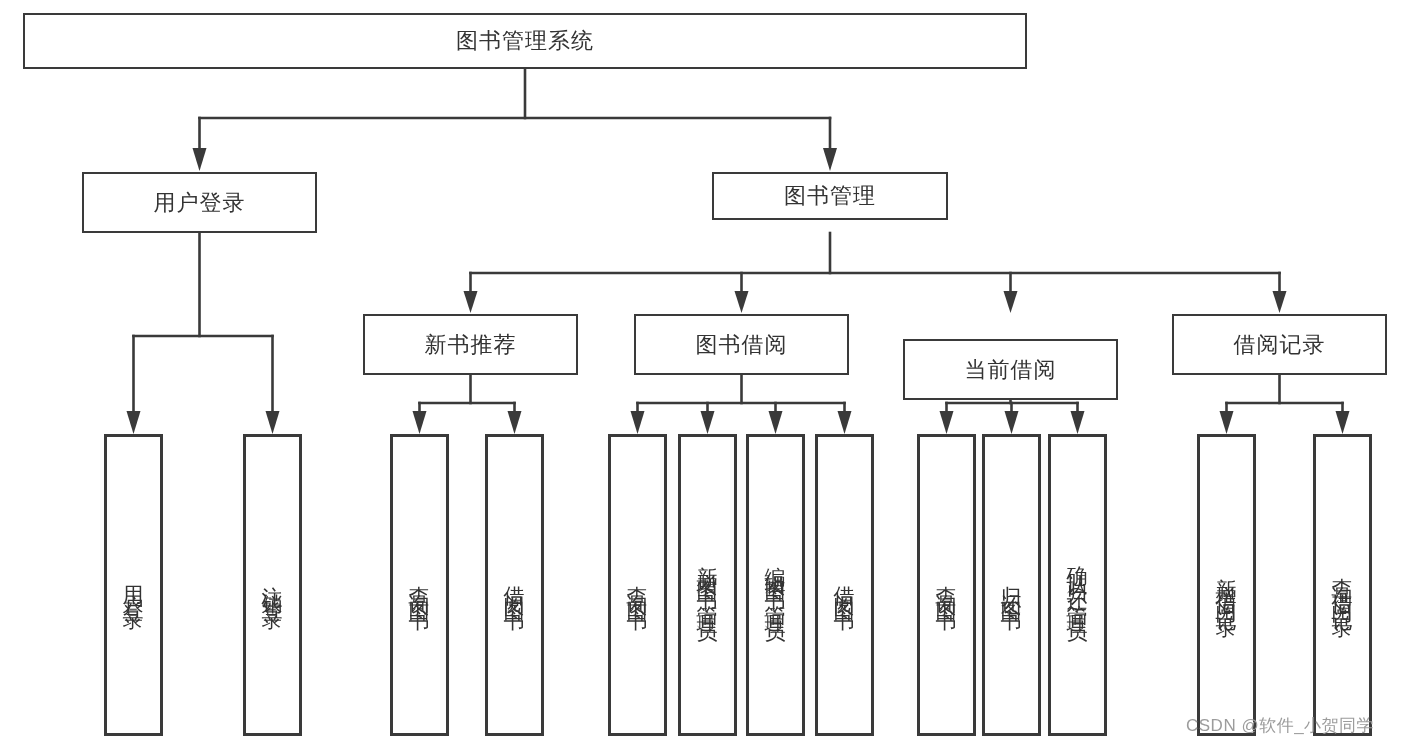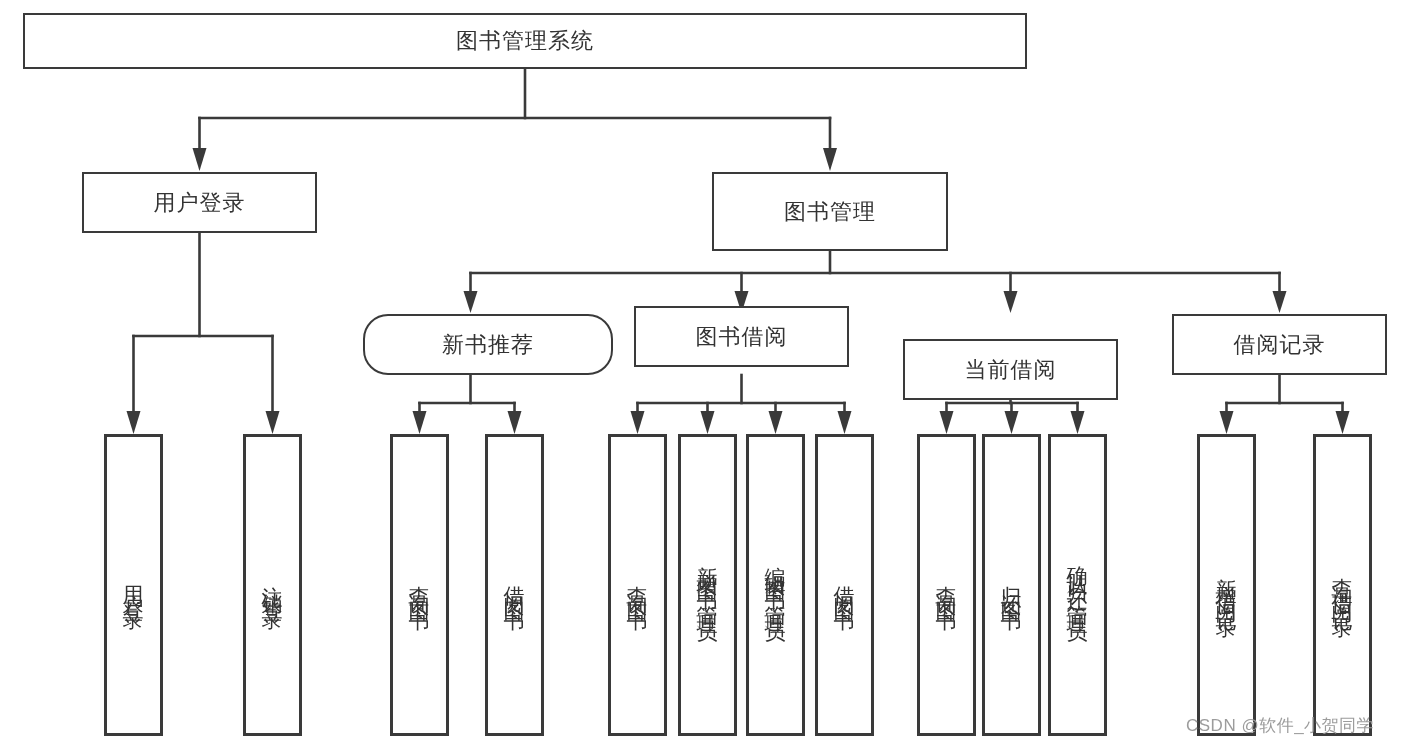--- a/index.html
+++ b/index.html
@@ -120,28 +120,28 @@
     <polygon points="1335.5,411 1349.5,411 1342.5,434"></polygon>
   </svg>
 
   <div class="node" style="left:23px;top:13px;width:1004px;height:56px;">
     <span>图书管理系统</span>
   </div>
 
   <div class="node" style="left:82px;top:172px;width:235px;height:61px;">
     <span>用户登录</span>
   </div>
-  <div class="node" style="left:712px;top:172px;width:236px;height:79px;">
+  <div class="node" style="left:712px;top:172px;width:236px;height:48px;">
     <span>图书管理</span>
   </div>
 
-  <div class="node" style="left:363px;top:314px;width:250px;height:61px;border-radius:25px;">
+  <div class="node" style="left:363px;top:314px;width:215px;height:61px;">
     <span>新书推荐</span>
   </div>
-  <div class="node" style="left:634px;top:306px;width:215px;height:61px;">
+  <div class="node" style="left:634px;top:314px;width:215px;height:61px;">
     <span>图书借阅</span>
   </div>
   <div class="node" style="left:903px;top:314px;width:215px;height:61px;margin-top:25px;">
     <span>当前借阅</span>
   </div>
   <div class="node" style="left:1172px;top:314px;width:215px;height:61px;">
     <span>借阅记录</span>
   </div>
 
   <div class="node leaf" style="left:104px;top:434px;width:59px;height:302px;">

